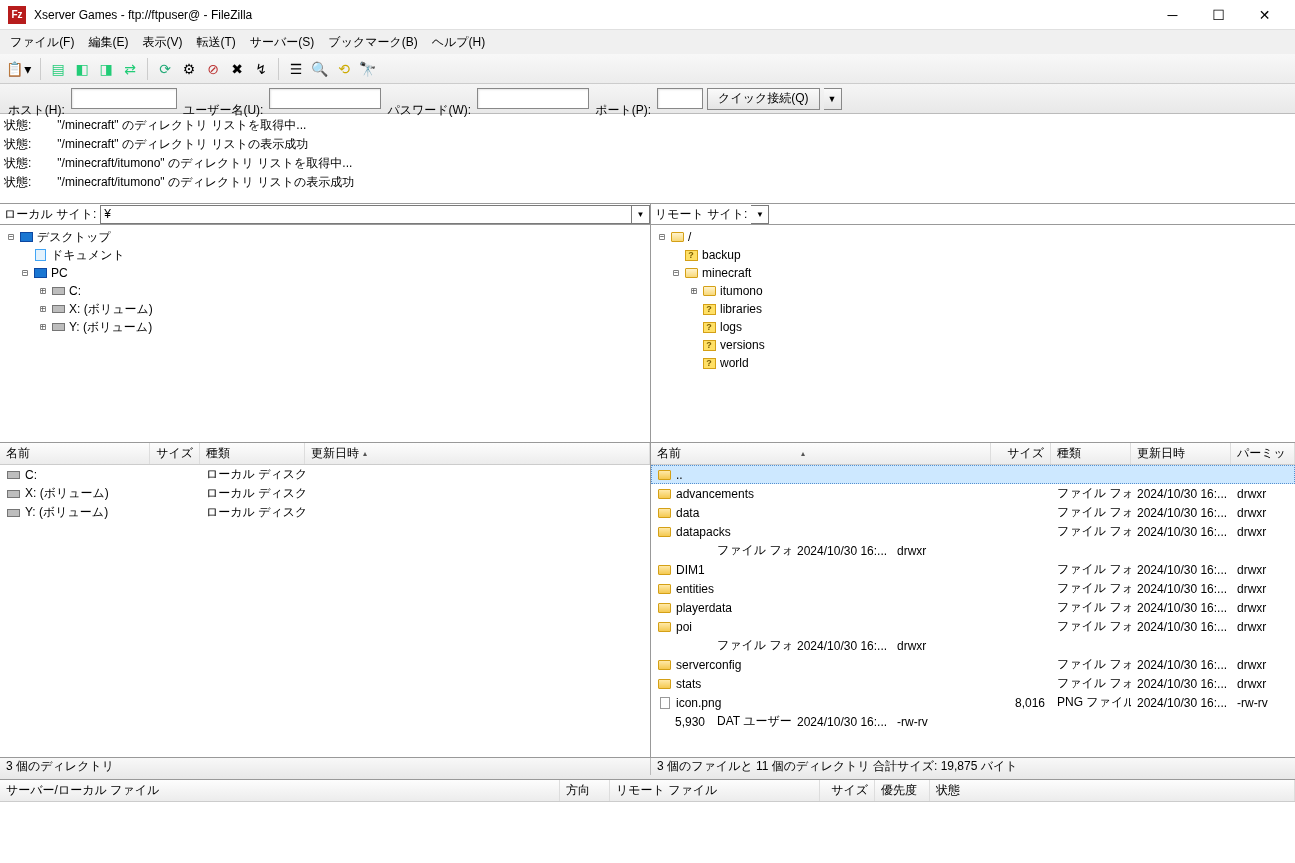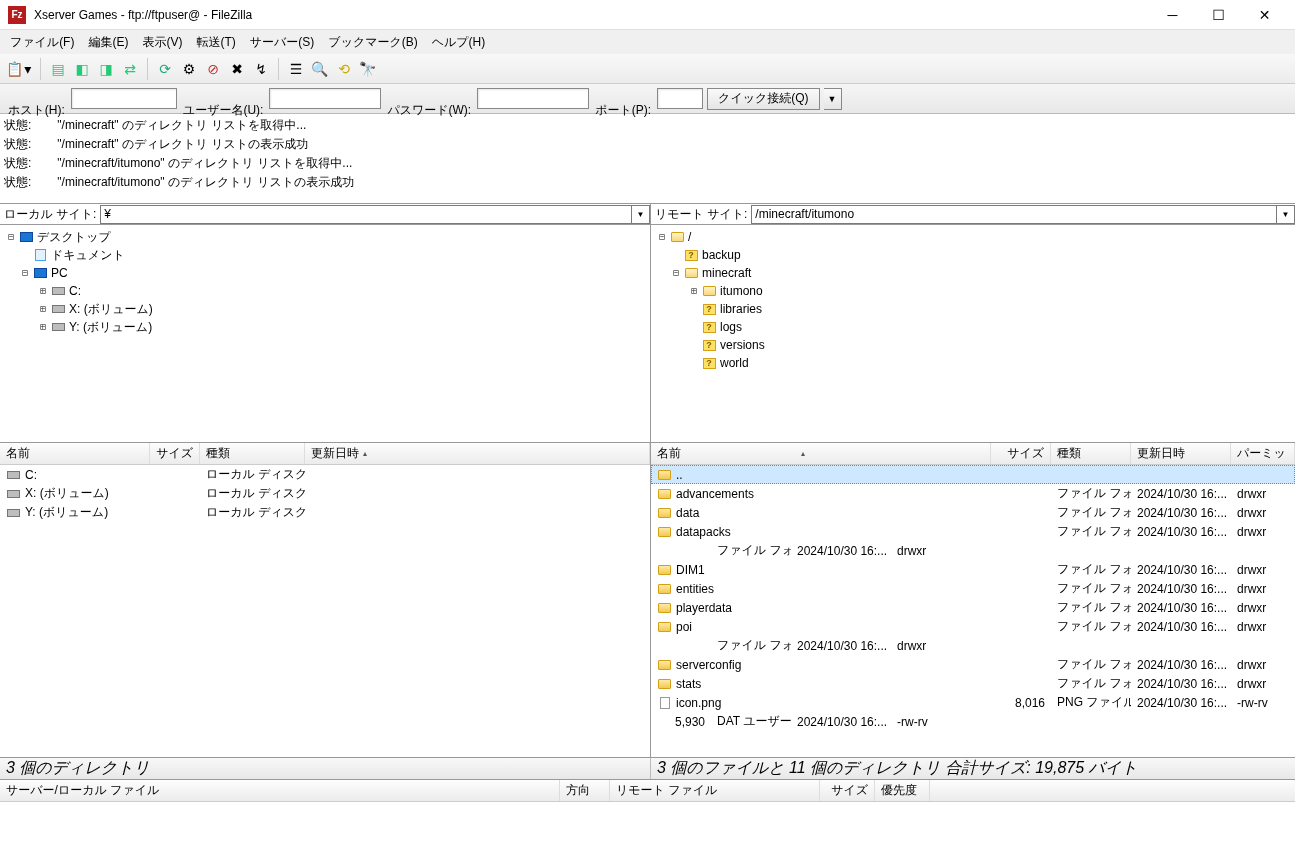--- a/index.html
+++ b/index.html
@@ -59,21 +59,21 @@
 .list-hdr { display: flex; height: 22px; background: linear-gradient(#fdfdfd,#ececec); border-bottom: 1px solid #ccc; font-size: 12px; }
 .list-col { padding: 3px 6px; border-right: 1px solid #ddd; white-space: nowrap; overflow:hidden; display:flex; align-items:center;}
 .list-body { flex: 1; overflow: auto; }
 .list-row { display: flex; height: 19px; align-items: center; white-space: nowrap; cursor: pointer; }
 .list-row.sel { background: #cde8ff; outline: 1px dotted #5590d0; outline-offset:-1px;}
 .list-cell { padding: 0 6px; overflow: hidden; white-space: nowrap; display:flex; align-items:center;}
 .cell-ico { width: 15px; height: 13px; margin-right: 4px; flex-shrink:0; display:flex;align-items:center;justify-content:center;}
 .file-ico { background:#fff;border:1px solid #999;width:10px;height:12px;}
 .sort-ind { font-size: 8px; margin-left: 4px; color:#555;}
 
-.status-row { display: flex; height: 22px; background: linear-gradient(#f8f8f8,#e8e8e8); border-bottom: 1px solid #999; font-size: 16px; align-items: flex-end; font-style: italic;}
+.status-row { display: flex; height: 22px; background: linear-gradient(#f8f8f8,#e8e8e8); border-bottom: 1px solid #999; font-size: 12px; align-items: flex-start;}
 .status-cell { padding: 0 6px; }
 .status-cell.left { width: 651px; border-right: 1px solid #bbb; }
 .status-cell.right { flex: 1; }
 
 .queue-hdr { display: flex; height: 22px; background: linear-gradient(#fdfdfd,#ececec); border-bottom: 1px solid #ccc; font-size: 12px; }
 .queue-body { flex: 1; background: #fff; }
 </style>
 </head>
 <body>
 
@@ -138,21 +138,20 @@
   </div>
 
 <div class="sites-row">
   <div class="site-panel-hdr left">
     <span class="site-label">ローカル サイト:</span>
     <input class="site-input" value="¥" style="">
     <div class="site-dd">▼</div>
   </div>
   <div class="site-panel-hdr right">
     <span class="site-label">リモート サイト:</span>
-    <input class="site-input" value="/minecraft/itumono" style="">
     <div class="site-dd">▼</div>
   </div>
 </div>
 
 <div class="trees-row">
   <div class="tree-panel left">
     <div class="tree-node" style="padding-left:2px">
         <span class="tree-exp">⊟</span>
         <span class="tree-ico">
           <span class="pc-ico"></span>
@@ -466,14 +465,15 @@
   <div class="status-cell left">3 個のディレクトリ</div>
   <div class="status-cell right">3 個のファイルと 11 個のディレクトリ  合計サイズ: 19,875 バイト</div>
 </div>
 
 <div class="queue-hdr">
   <div class="list-col" style="width:560px">サーバー/ローカル ファイル</div>
   <div class="list-col" style="width:50px">方向</div>
   <div class="list-col" style="width:210px">リモート ファイル</div>
   <div class="list-col" style="width:55px;justify-content:flex-end">サイズ</div>
   <div class="list-col" style="width:55px">優先度</div>
+  <div class="list-col" style="flex:1">状態</div>
 </div>
 <div class="queue-body" style="height:40px"></div>
 
 </body></html>

